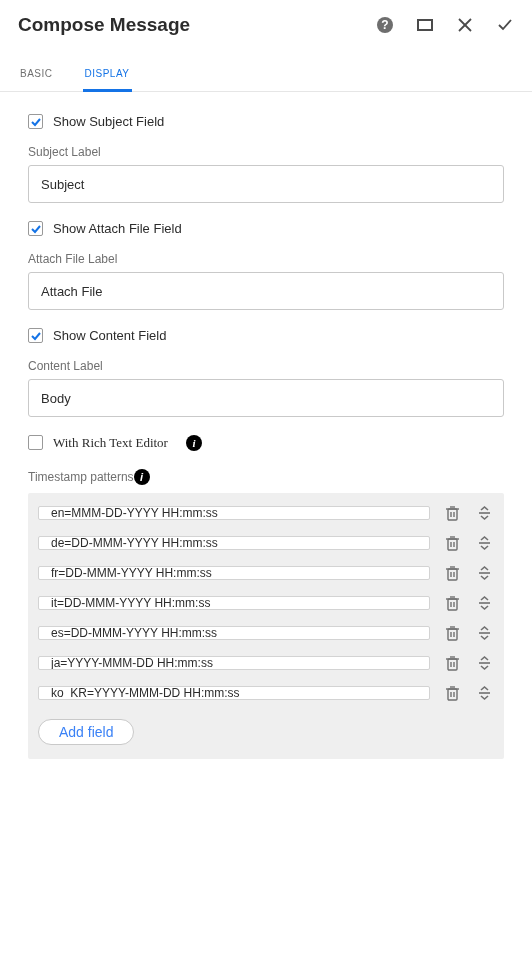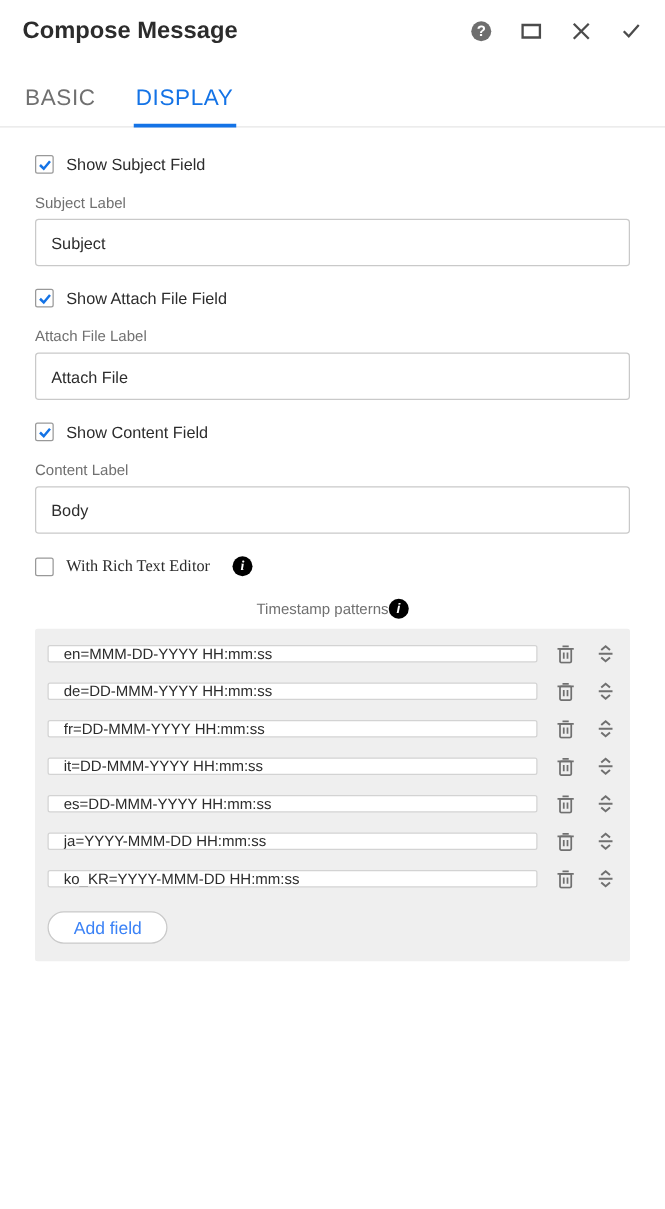--- a/index.html
+++ b/index.html
@@ -38,21 +38,21 @@
   }
   .icon-btn svg { display: block; }
   .tabs {
     display: flex;
     gap: 28px;
     padding: 0 18px;
     border-bottom: 1px solid #e6e6e6;
     margin-top: 14px;
   }
   .tab {
-    font-size: 18px;
+    font-size: 10px;
     letter-spacing: 0.5px;
     color: #707070;
     padding: 10px 2px 12px 2px;
     cursor: pointer;
     position: relative;
   }
   .tab.active {
     color: #1473e6;
   }
   .tab.active::after {
@@ -60,21 +60,21 @@
     position: absolute;
     left: 0; right: 0; bottom: -1px;
     height: 3px;
     background: #1473e6;
   }
   .content {
     padding: 22px 28px 28px 28px;
   }
   .check-row {
     display: flex;
-    align-items: flex-end;
+    align-items: flex-start;
     gap: 10px;
     margin-bottom: 16px;
   }
   .checkbox {
     width: 15px;
     height: 15px;
     border: 1px solid #999;
     border-radius: 2px;
     display: flex;
     align-items: center;
@@ -118,21 +118,21 @@
     font-style: italic;
     display: flex;
     align-items: center;
     justify-content: center;
     margin-left: 8px;
     cursor: pointer;
   }
   .ts-header {
     display: flex;
     align-items: center;
-    justify-content: center;
+    justify-content: flex-start;
     margin-bottom: 8px;
   }
   .ts-panel {
     background: #efefef;
     border-radius: 2px;
     padding: 10px 10px 14px 10px;
   }
   .ts-row {
     display: flex;
     align-items: center;

